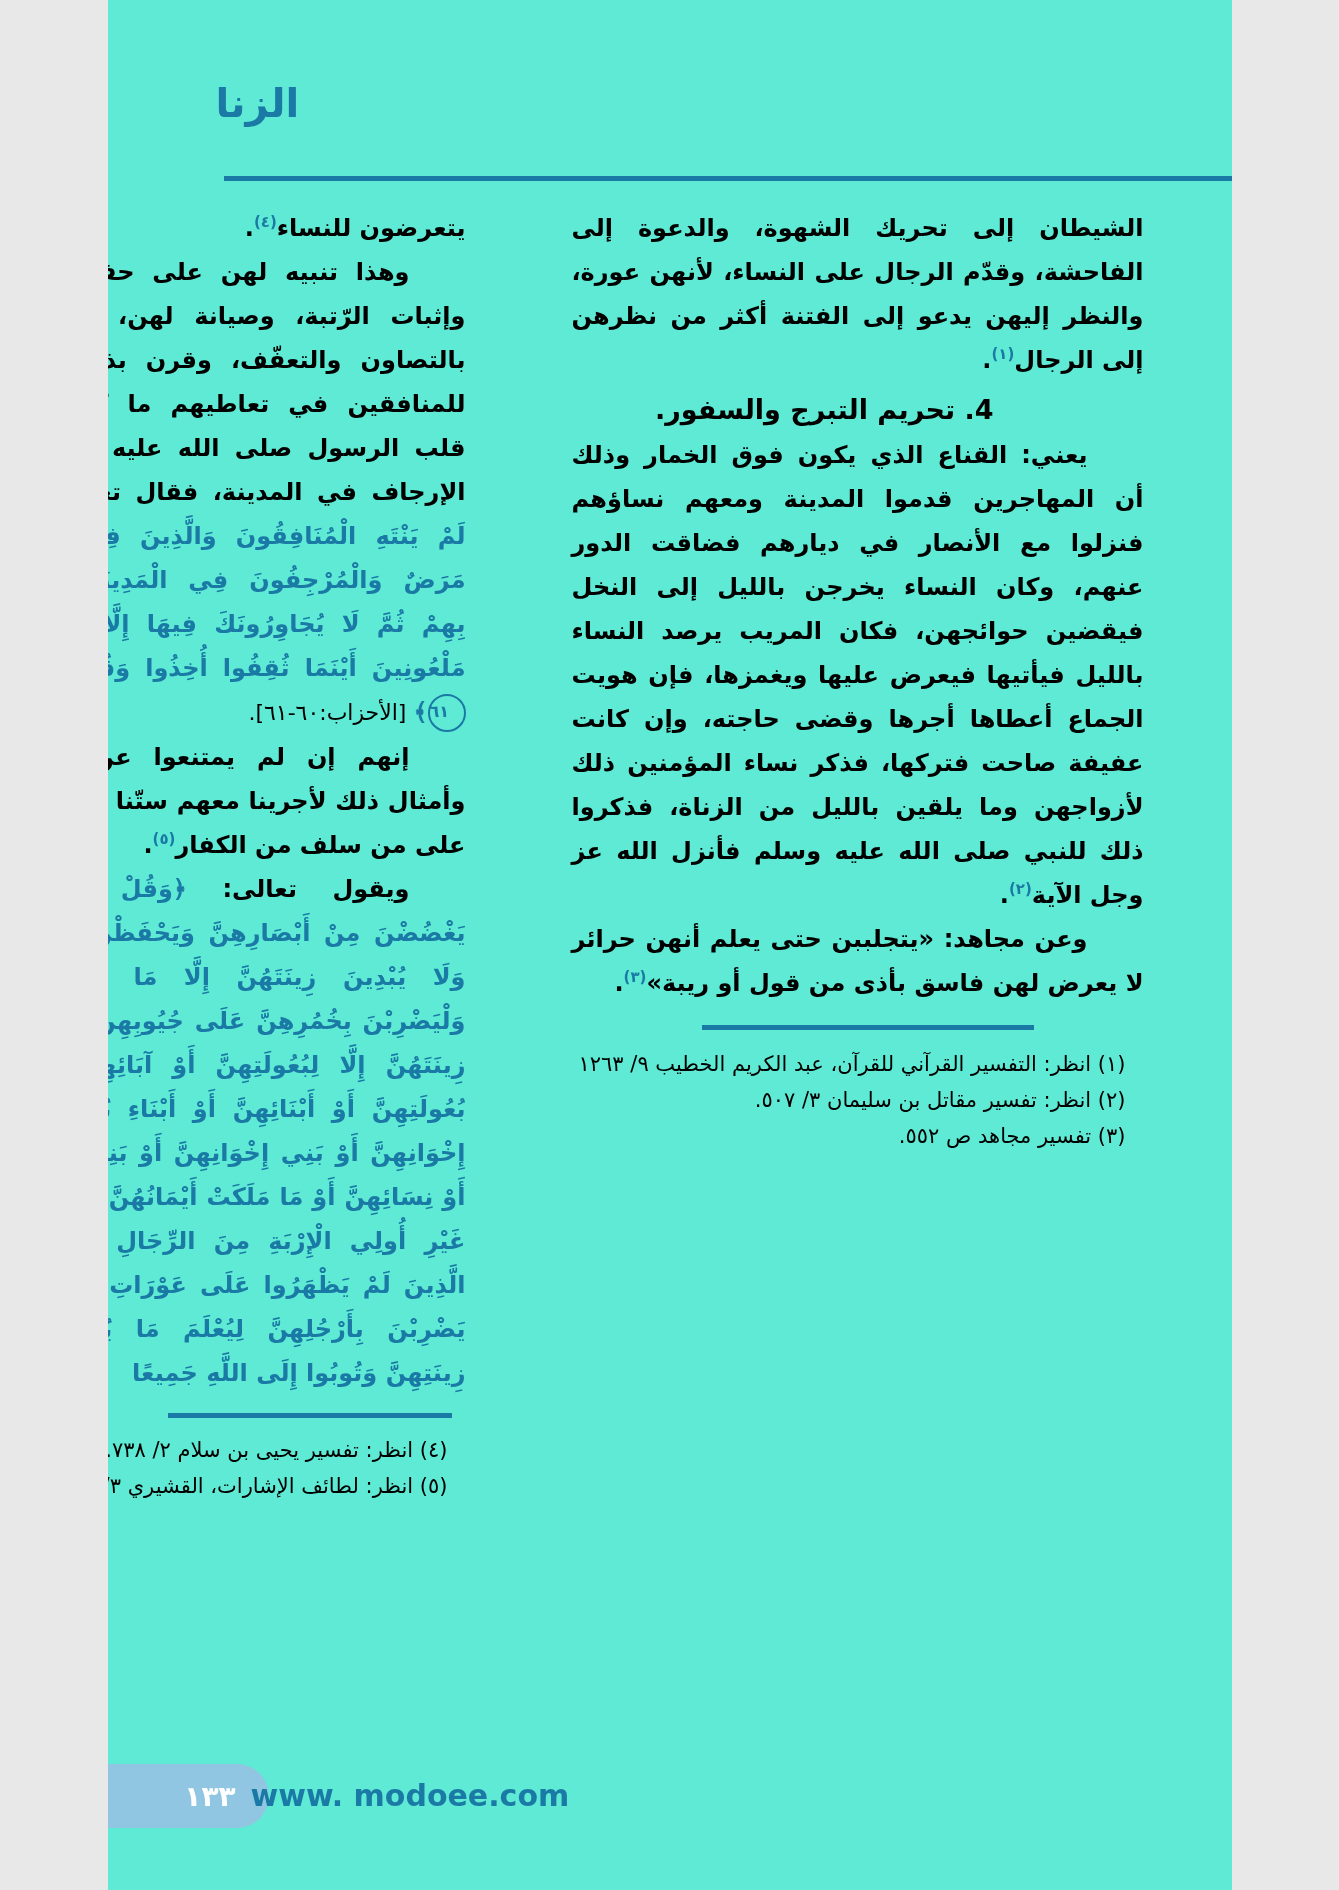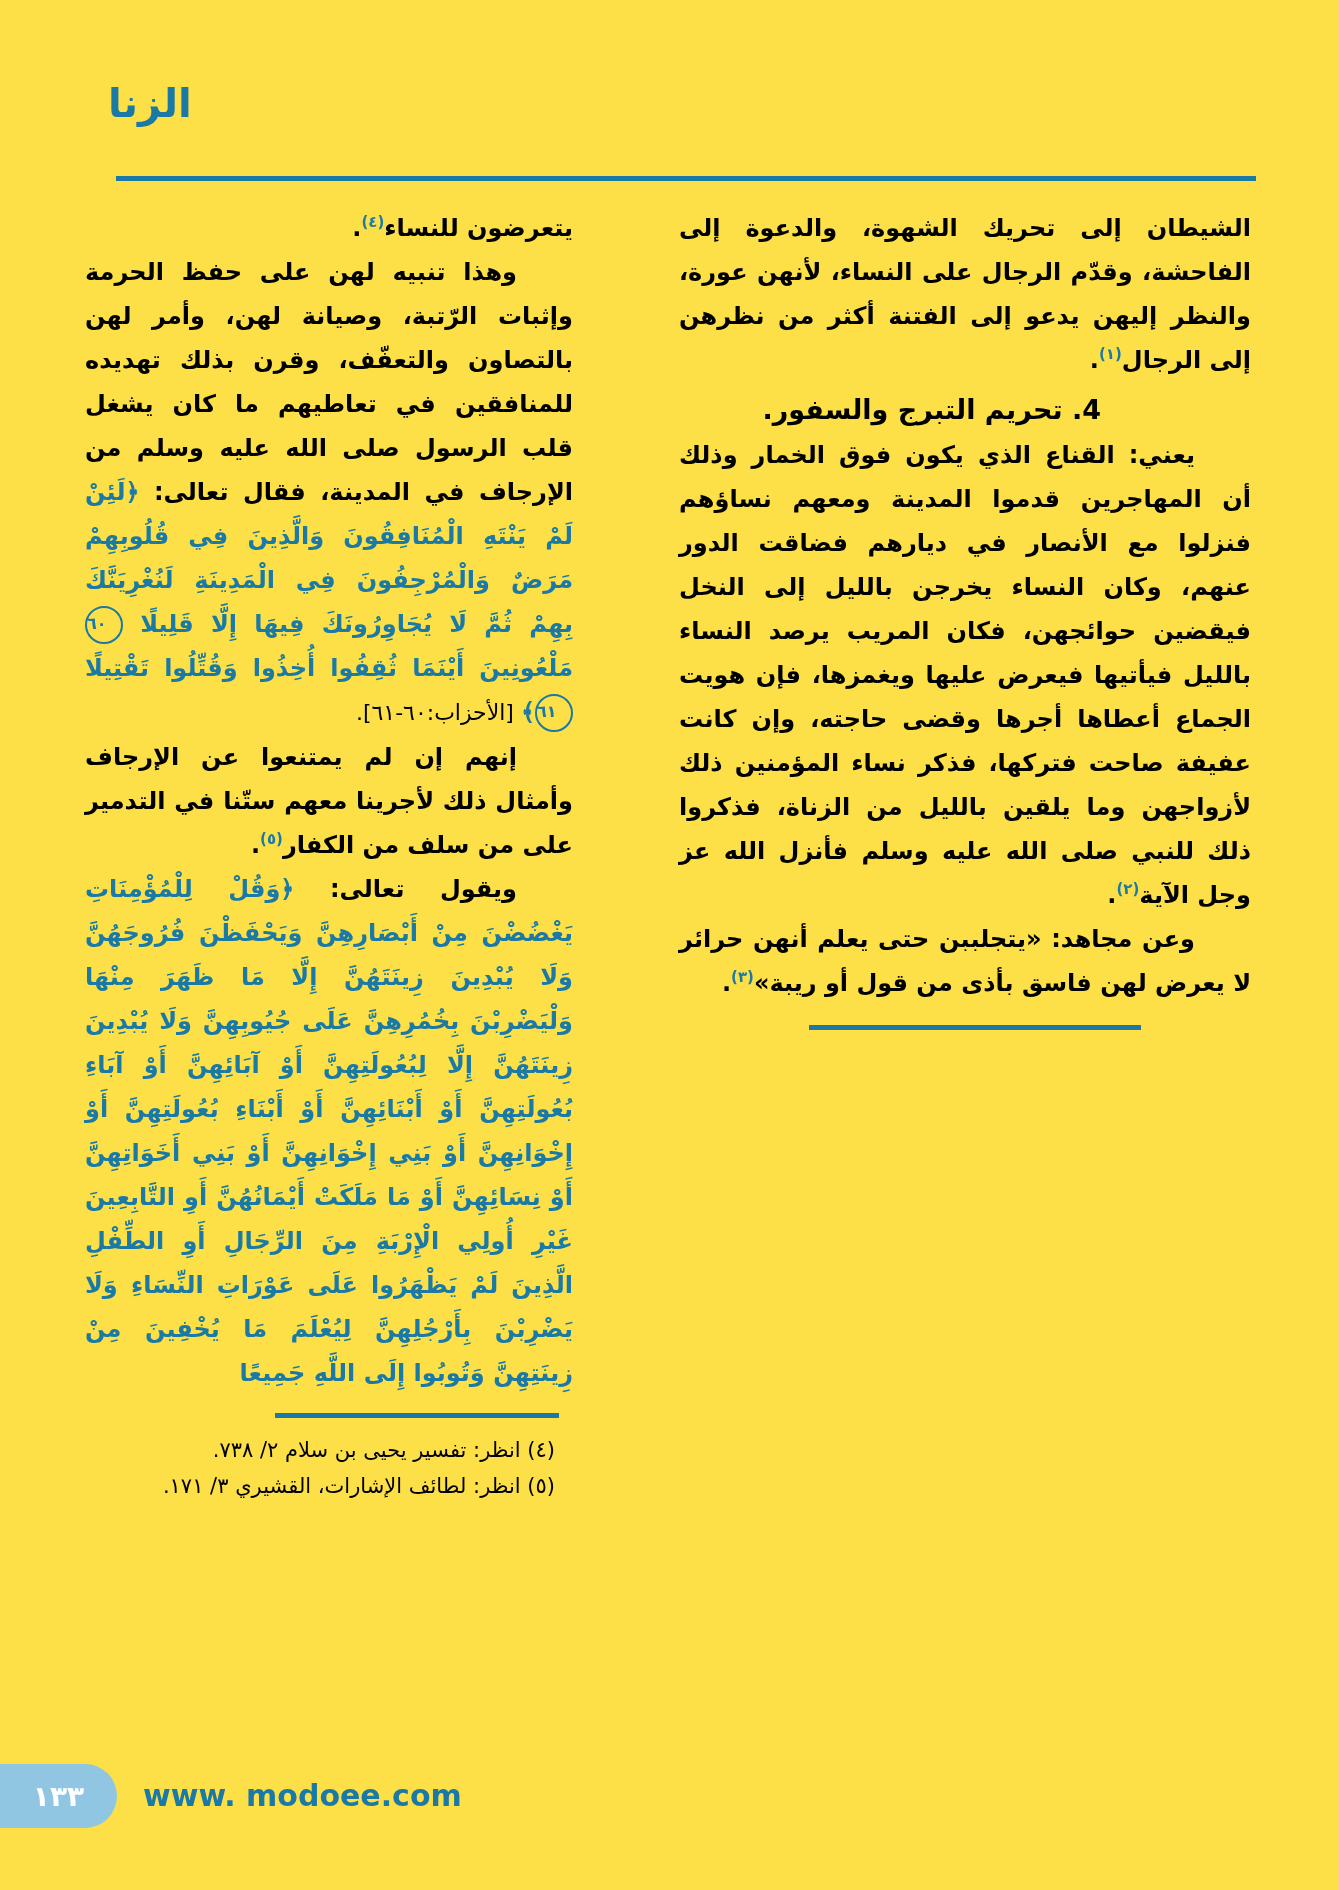--- a/index.html
+++ b/index.html
@@ -1,20 +1,20 @@
 <!DOCTYPE html>
 <html lang="ar" dir="rtl" style="--accent: #1A79A5; --badge: #91C6E3;"><head>
 <meta charset="utf-8">
 <style>
   html,body{margin:0;padding:0;background:#e8e8e8;}
   .page{
     position:relative;
-    width:1339px;height:1890px;
+    width:1124px;height:1890px;
     margin:0 auto;
-    background:#fde047;
+    background:#5eead4;
     overflow:hidden;
     font-family:"DejaVu Sans", sans-serif;
     color:#000;
     direction:rtl;
   }
   
   .page-title{
     position:absolute;left:108px;top:80px;
     font-size:40px;font-weight:bold;
     color:var(--accent,#1A79A5);
@@ -78,21 +78,21 @@
   }
   .fn-num{font-weight:normal;}
   
   .page-number-badge{
     position:absolute;left:0;top:1764px;
     width:117px;height:64px;
     background:var(--badge,#91C6E3);
     border-radius:0 32px 32px 0;
     color:#fff;
     display:flex;align-items:center;justify-content:center;
-    font-size:28px;font-weight:bold;
+    font-size:28px;font-weight:bold;padding-left:44px;
   }
   .website{
     position:absolute;left:143px;top:1778px;
     color:var(--accent,#1A79A5);
     font-size:30px;font-weight:bold;
     direction:ltr;
   }
 </style>
 </head>
 <body>
@@ -101,20 +101,25 @@
   <div class="page-title">الزنا</div>
   <div class="header-rule"></div>
 
   <div class="content">
     <section class="col col-right">
         <p class="para"><span class="run-body">الشيطان إلى تحريك الشهوة، والدعوة إلى الفاحشة، وقدّم الرجال على النساء، لأنهن عورة، والنظر إليهن يدعو إلى الفتنة أكثر من نظرهن إلى الرجال</span><sup class="fn-marker">(١)</sup><span class="run-body">.</span></p>
         <h2 class="heading">4. تحريم التبرج والسفور.</h2>
         <p class="para indent"><span class="run-body">يعني: القناع الذي يكون فوق الخمار وذلك أن المهاجرين قدموا المدينة ومعهم نساؤهم فنزلوا مع الأنصار في ديارهم فضاقت الدور عنهم، وكان النساء يخرجن بالليل إلى النخل فيقضين حوائجهن، فكان المريب يرصد النساء بالليل فيأتيها فيعرض عليها ويغمزها، فإن هويت الجماع أعطاها أجرها وقضى حاجته، وإن كانت عفيفة صاحت فتركها، فذكر نساء المؤمنين ذلك لأزواجهن وما يلقين بالليل من الزناة، فذكروا ذلك للنبي صلى الله عليه وسلم فأنزل الله عز وجل الآية</span><sup class="fn-marker">(٢)</sup><span class="run-body">.</span></p>
         <p class="para indent"><span class="run-body">وعن مجاهد: «يتجلببن حتى يعلم أنهن حرائر لا يعرض لهن فاسق بأذى من قول أو ريبة»</span><sup class="fn-marker">(٣)</sup><span class="run-body">.</span></p>
         <div class="sep"></div>
+        <div class="footnotes">
+          <div class="fn-item"><span class="fn-num">(١) </span>انظر: التفسير القرآني للقرآن، عبد الكريم الخطيب ٩/ ١٢٦٣</div>
+          <div class="fn-item"><span class="fn-num">(٢) </span>انظر: تفسير مقاتل بن سليمان ٣/ ٥٠٧.</div>
+          <div class="fn-item"><span class="fn-num">(٣) </span>تفسير مجاهد ص ٥٥٢.</div>
+        </div>
       </section>
     <section class="col col-left">
         <p class="para"><span class="run-body">يتعرضون للنساء</span><sup class="fn-marker">(٤)</sup><span class="run-body">.</span></p>
         <p class="para indent"><span class="run-body">وهذا تنبيه لهن على حفظ الحرمة وإثبات الرّتبة، وصيانة لهن، وأمر لهن بالتصاون والتعفّف، وقرن بذلك تهديده للمنافقين في تعاطيهم ما كان يشغل قلب الرسول صلى الله عليه وسلم من الإرجاف في المدينة، فقال تعالى: </span><span class="run-quran">﴿لَئِنْ لَمْ يَنْتَهِ الْمُنَافِقُونَ وَالَّذِينَ فِي قُلُوبِهِمْ مَرَضٌ وَالْمُرْجِفُونَ فِي الْمَدِينَةِ لَنُغْرِيَنَّكَ بِهِمْ ثُمَّ لَا يُجَاوِرُونَكَ فِيهَا إِلَّا قَلِيلًا </span><span class="ayah-badge">٦٠</span><span class="run-quran"> مَلْعُونِينَ أَيْنَمَا ثُقِفُوا أُخِذُوا وَقُتِّلُوا تَقْتِيلًا </span><span class="ayah-badge">٦١</span><span class="run-quran">﴾</span><span class="run-ref"> [الأحزاب:٦٠-٦١].</span></p>
         <p class="para indent"><span class="run-body">إنهم إن لم يمتنعوا عن الإرجاف وأمثال ذلك لأجرينا معهم ستّنا في التدمير على من سلف من الكفار</span><sup class="fn-marker">(٥)</sup><span class="run-body">.</span></p>
         <p class="para indent"><span class="run-body">ويقول تعالى: </span><span class="run-quran">﴿وَقُلْ لِلْمُؤْمِنَاتِ يَغْضُضْنَ مِنْ أَبْصَارِهِنَّ وَيَحْفَظْنَ فُرُوجَهُنَّ وَلَا يُبْدِينَ زِينَتَهُنَّ إِلَّا مَا ظَهَرَ مِنْهَا وَلْيَضْرِبْنَ بِخُمُرِهِنَّ عَلَى جُيُوبِهِنَّ وَلَا يُبْدِينَ زِينَتَهُنَّ إِلَّا لِبُعُولَتِهِنَّ أَوْ آبَائِهِنَّ أَوْ آبَاءِ بُعُولَتِهِنَّ أَوْ أَبْنَائِهِنَّ أَوْ أَبْنَاءِ بُعُولَتِهِنَّ أَوْ إِخْوَانِهِنَّ أَوْ بَنِي إِخْوَانِهِنَّ أَوْ بَنِي أَخَوَاتِهِنَّ أَوْ نِسَائِهِنَّ أَوْ مَا مَلَكَتْ أَيْمَانُهُنَّ أَوِ التَّابِعِينَ غَيْرِ أُولِي الْإِرْبَةِ مِنَ الرِّجَالِ أَوِ الطِّفْلِ الَّذِينَ لَمْ يَظْهَرُوا عَلَى عَوْرَاتِ النِّسَاءِ وَلَا يَضْرِبْنَ بِأَرْجُلِهِنَّ لِيُعْلَمَ مَا يُخْفِينَ مِنْ زِينَتِهِنَّ وَتُوبُوا إِلَى اللَّهِ جَمِيعًا</span></p>
         <div class="sep"></div>
         <div class="footnotes">
           <div class="fn-item"><span class="fn-num">(٤) </span>انظر: تفسير يحيى بن سلام ٢/ ٧٣٨.</div>
           <div class="fn-item"><span class="fn-num">(٥) </span>انظر: لطائف الإشارات، القشيري ٣/ ١٧١.</div>

